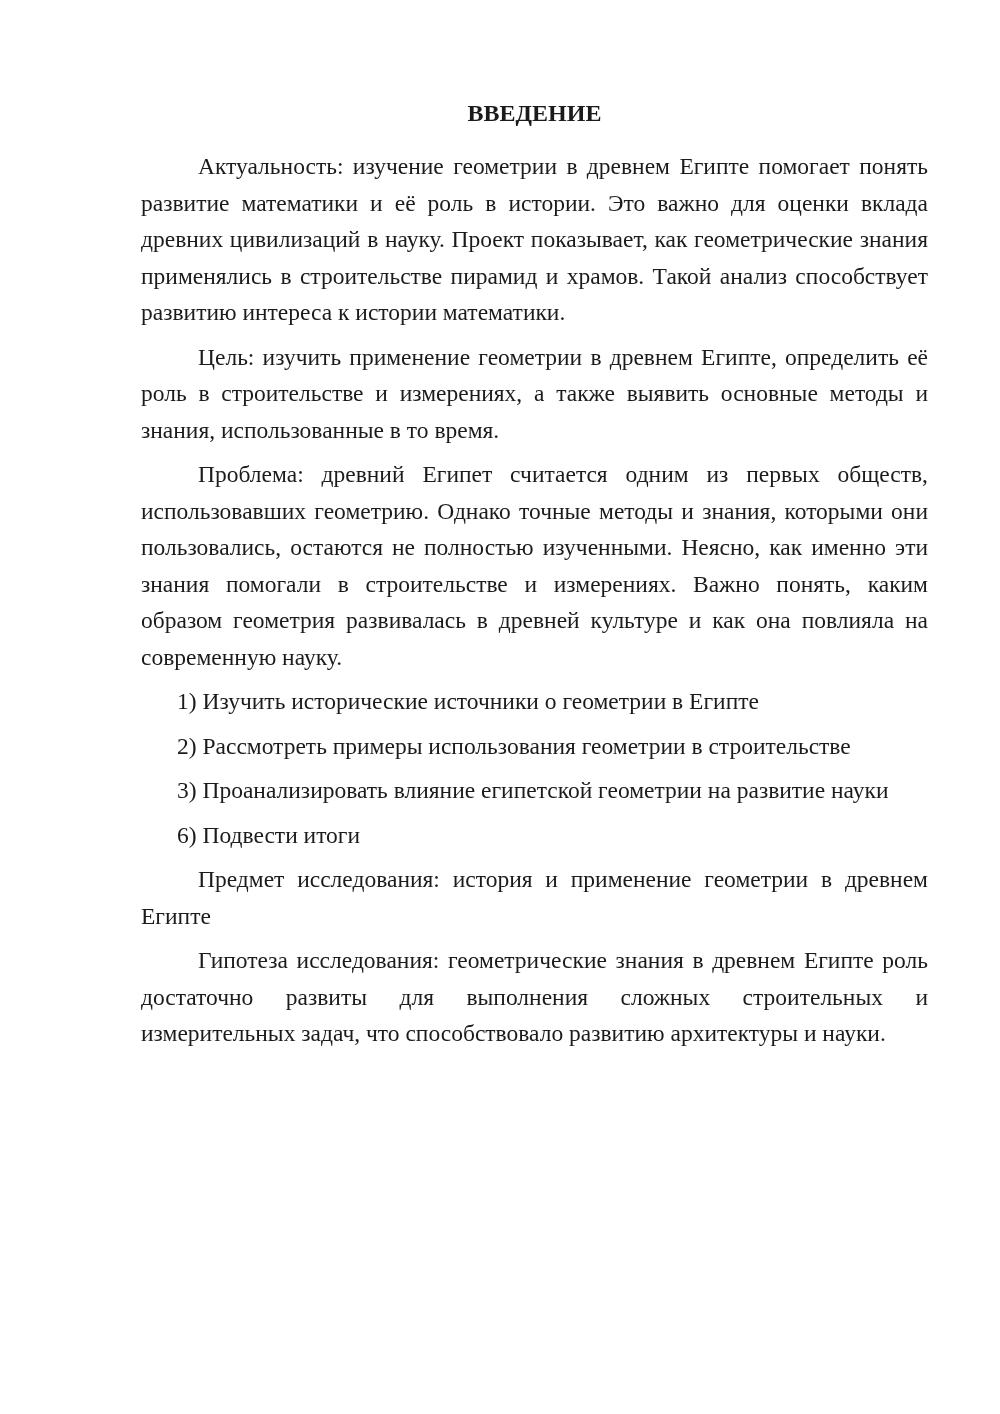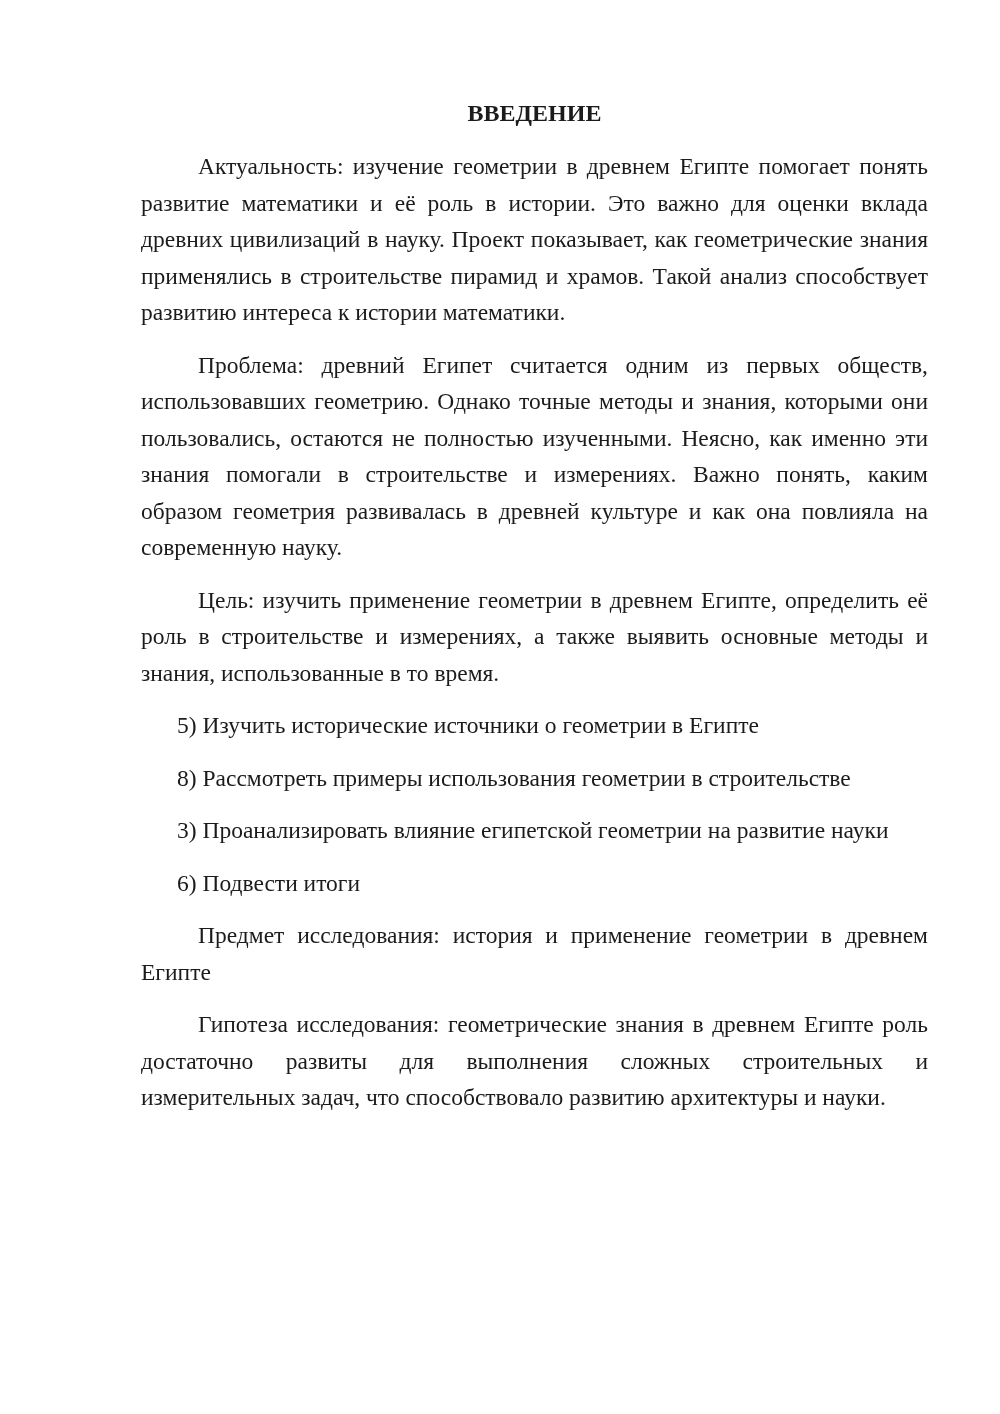--- a/index.html
+++ b/index.html
@@ -23,21 +23,21 @@
     width: 787px;
   }
   .doc-title {
     margin: 0 0 17px 0;
     font-size: 24px;
     line-height: 36px;
     font-weight: 700;
     text-align: center;
   }
   .para {
-    margin: 16px 0 8px 0;
+    margin: 8px 0 8px 0;
     font-size: 23.5px;
     line-height: 36.5px;
     text-align: justify;
     text-indent: 57px;
   }
   .task {
     text-indent: 36px;
   }
   .page-number {
     position: absolute;
@@ -53,28 +53,28 @@
 </head>
 <body>
 
 <div class="page">
   <div class="content">
 
     <h1 class="doc-title">ВВЕДЕНИЕ</h1>
 
     <p class="para">Актуальность: изучение геометрии в древнем Египте помогает понять развитие математики и её роль в истории. Это важно для оценки вклада древних цивилизаций в науку. Проект показывает, как геометрические знания применялись в строительстве пирамид и храмов. Такой анализ способствует развитию интереса к истории математики.</p>
 
+    <p class="para">Цель: изучить применение геометрии в древнем Египте, определить её роль в строительстве и измерениях, а также выявить основные методы и знания, использованные в то время.</p>
+
     <p class="para">Проблема: древний Египет считается одним из первых обществ, использовавших геометрию. Однако точные методы и знания, которыми они пользовались, остаются не полностью изученными. Неясно, как именно эти знания помогали в строительстве и измерениях. Важно понять, каким образом геометрия развивалась в древней культуре и как она повлияла на современную науку.</p>
 
-    <p class="para">Цель: изучить применение геометрии в древнем Египте, определить её роль в строительстве и измерениях, а также выявить основные методы и знания, использованные в то время.</p>
 
+    <p class="para task">1) Изучить исторические источники о геометрии в Египте</p>
 
-    <p class="para task">5) Изучить исторические источники о геометрии в Египте</p>
-
-    <p class="para task">8) Рассмотреть примеры использования геометрии в строительстве</p>
+    <p class="para task">2) Рассмотреть примеры использования геометрии в строительстве</p>
 
     <p class="para task">3) Проанализировать влияние египетской геометрии на развитие науки</p>
 
 
     <p class="para task">6) Подвести итоги</p>
 
 
     <p class="para">Предмет исследования: история и применение геометрии в древнем Египте</p>
 
     <p class="para">Гипотеза исследования: геометрические знания в древнем Египте роль достаточно развиты для выполнения сложных строительных и измерительных задач, что способствовало развитию архитектуры и науки.</p>

